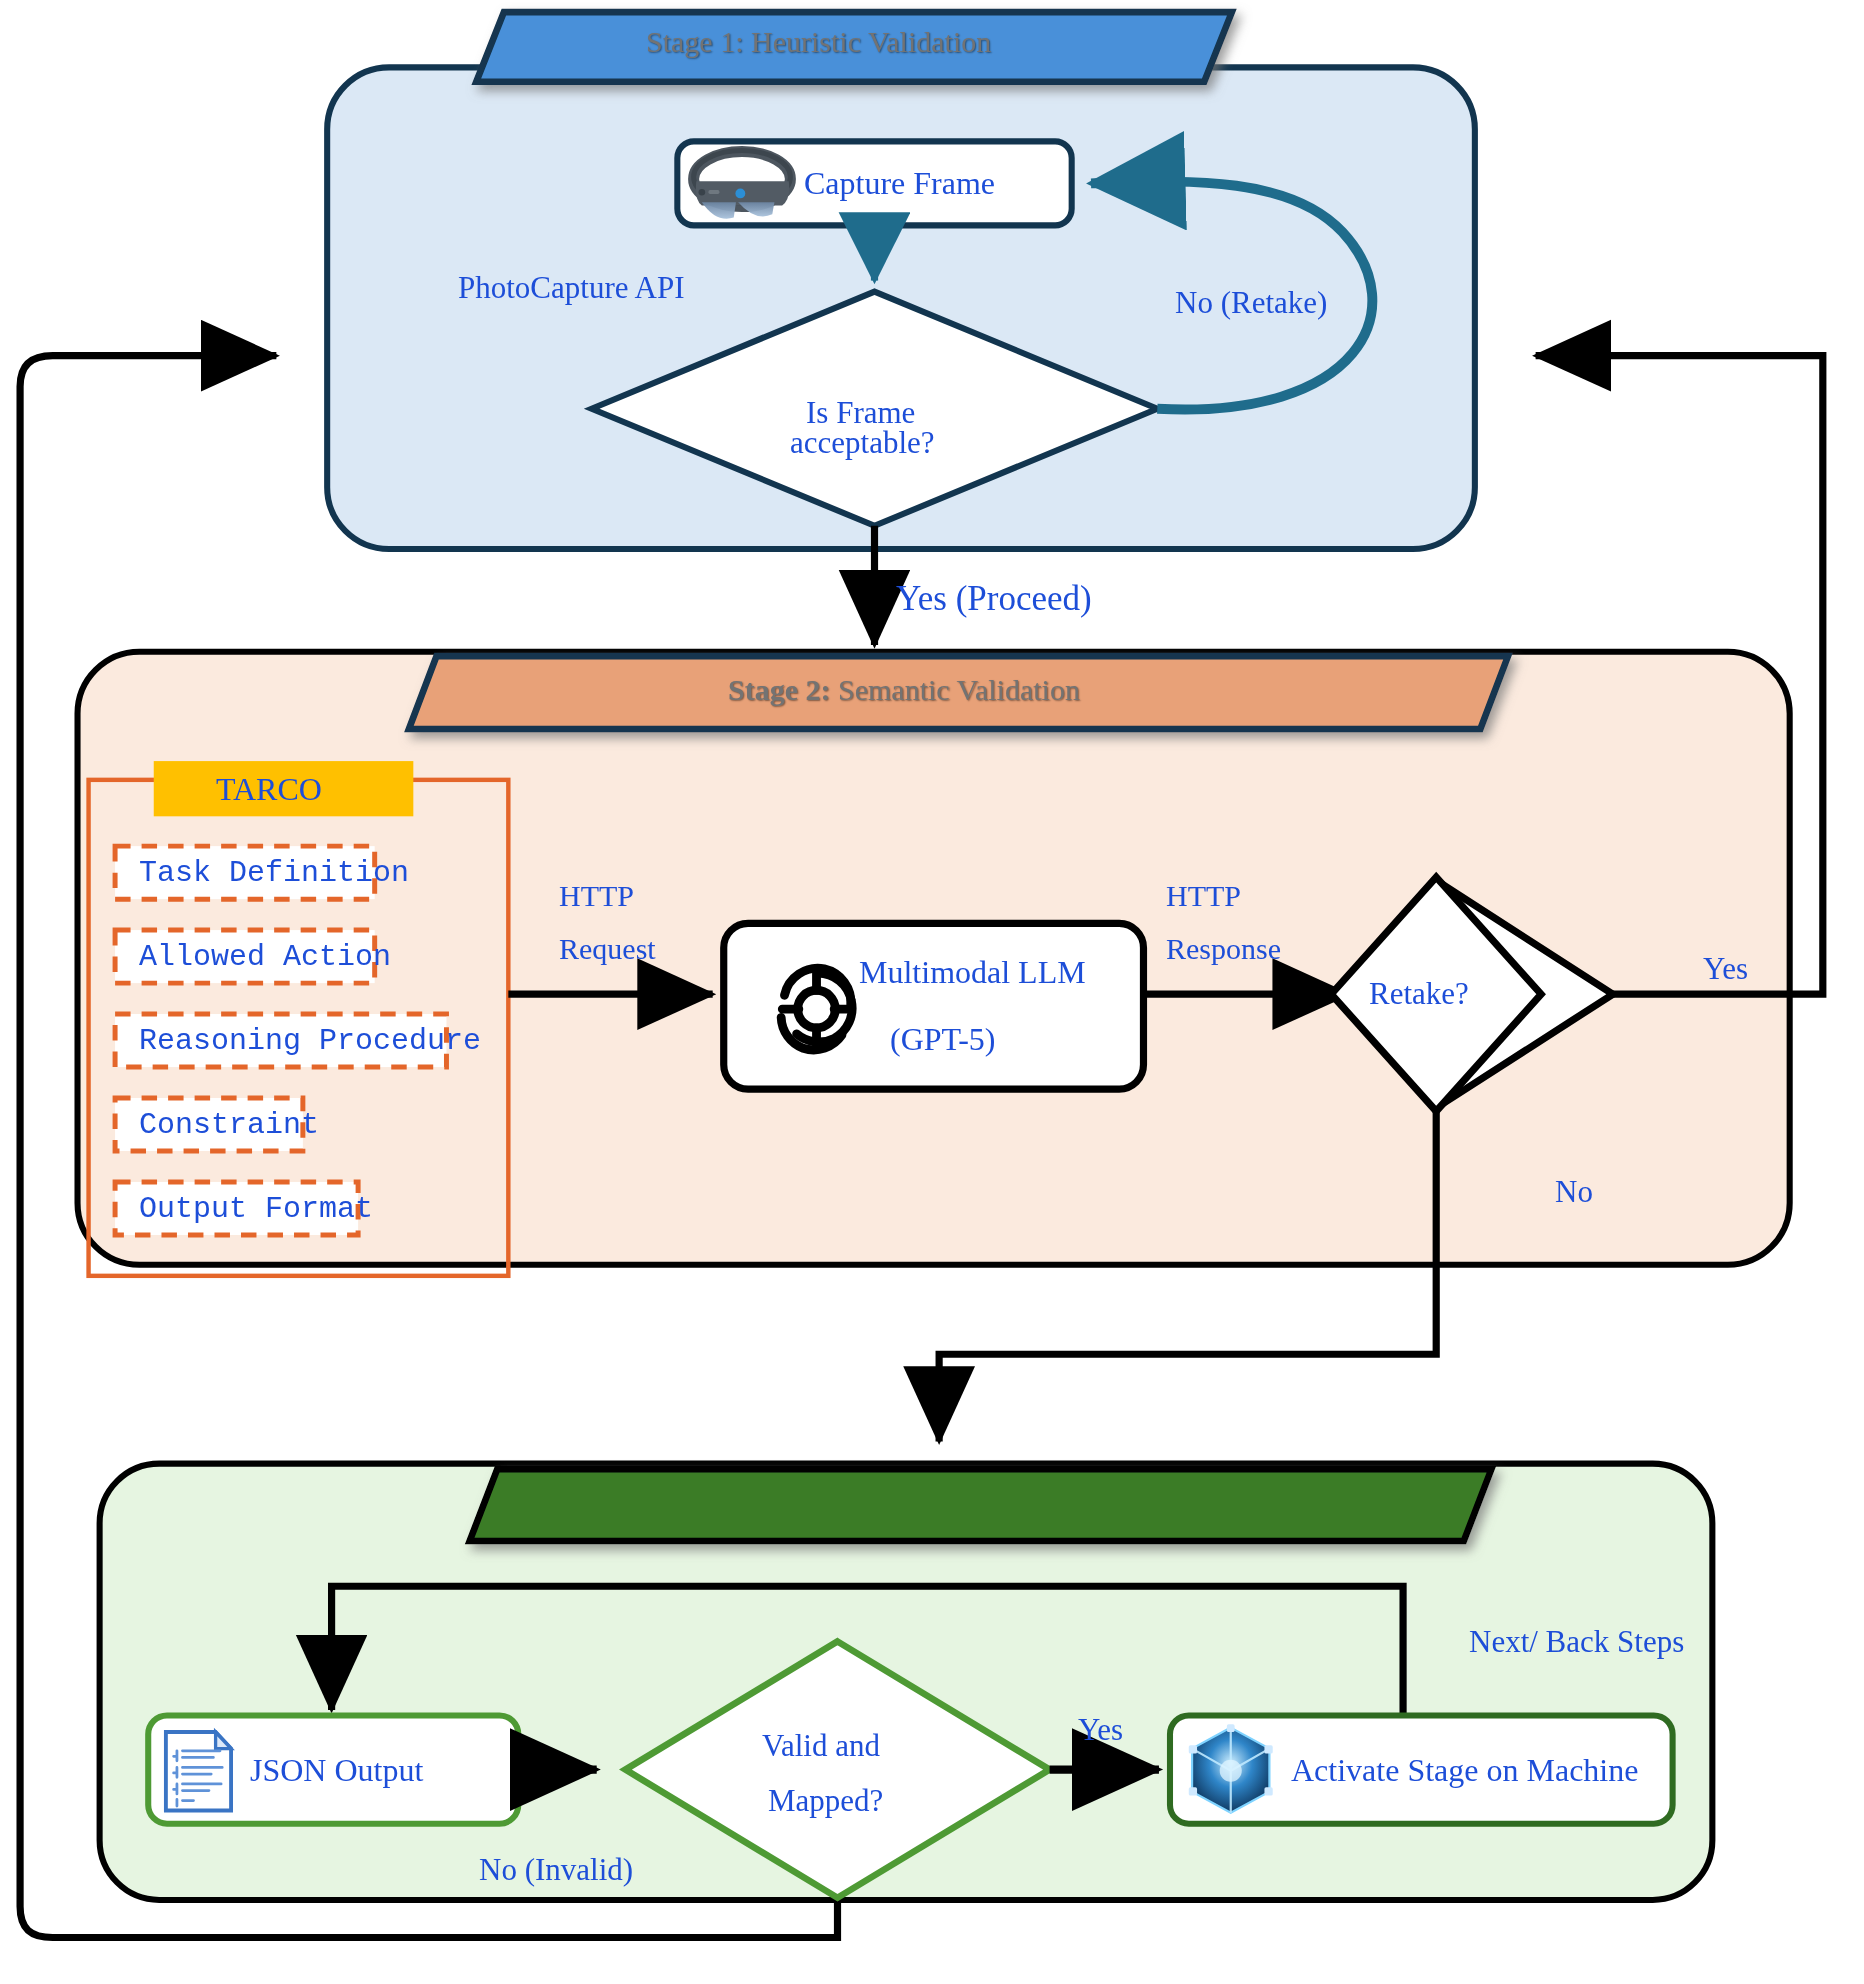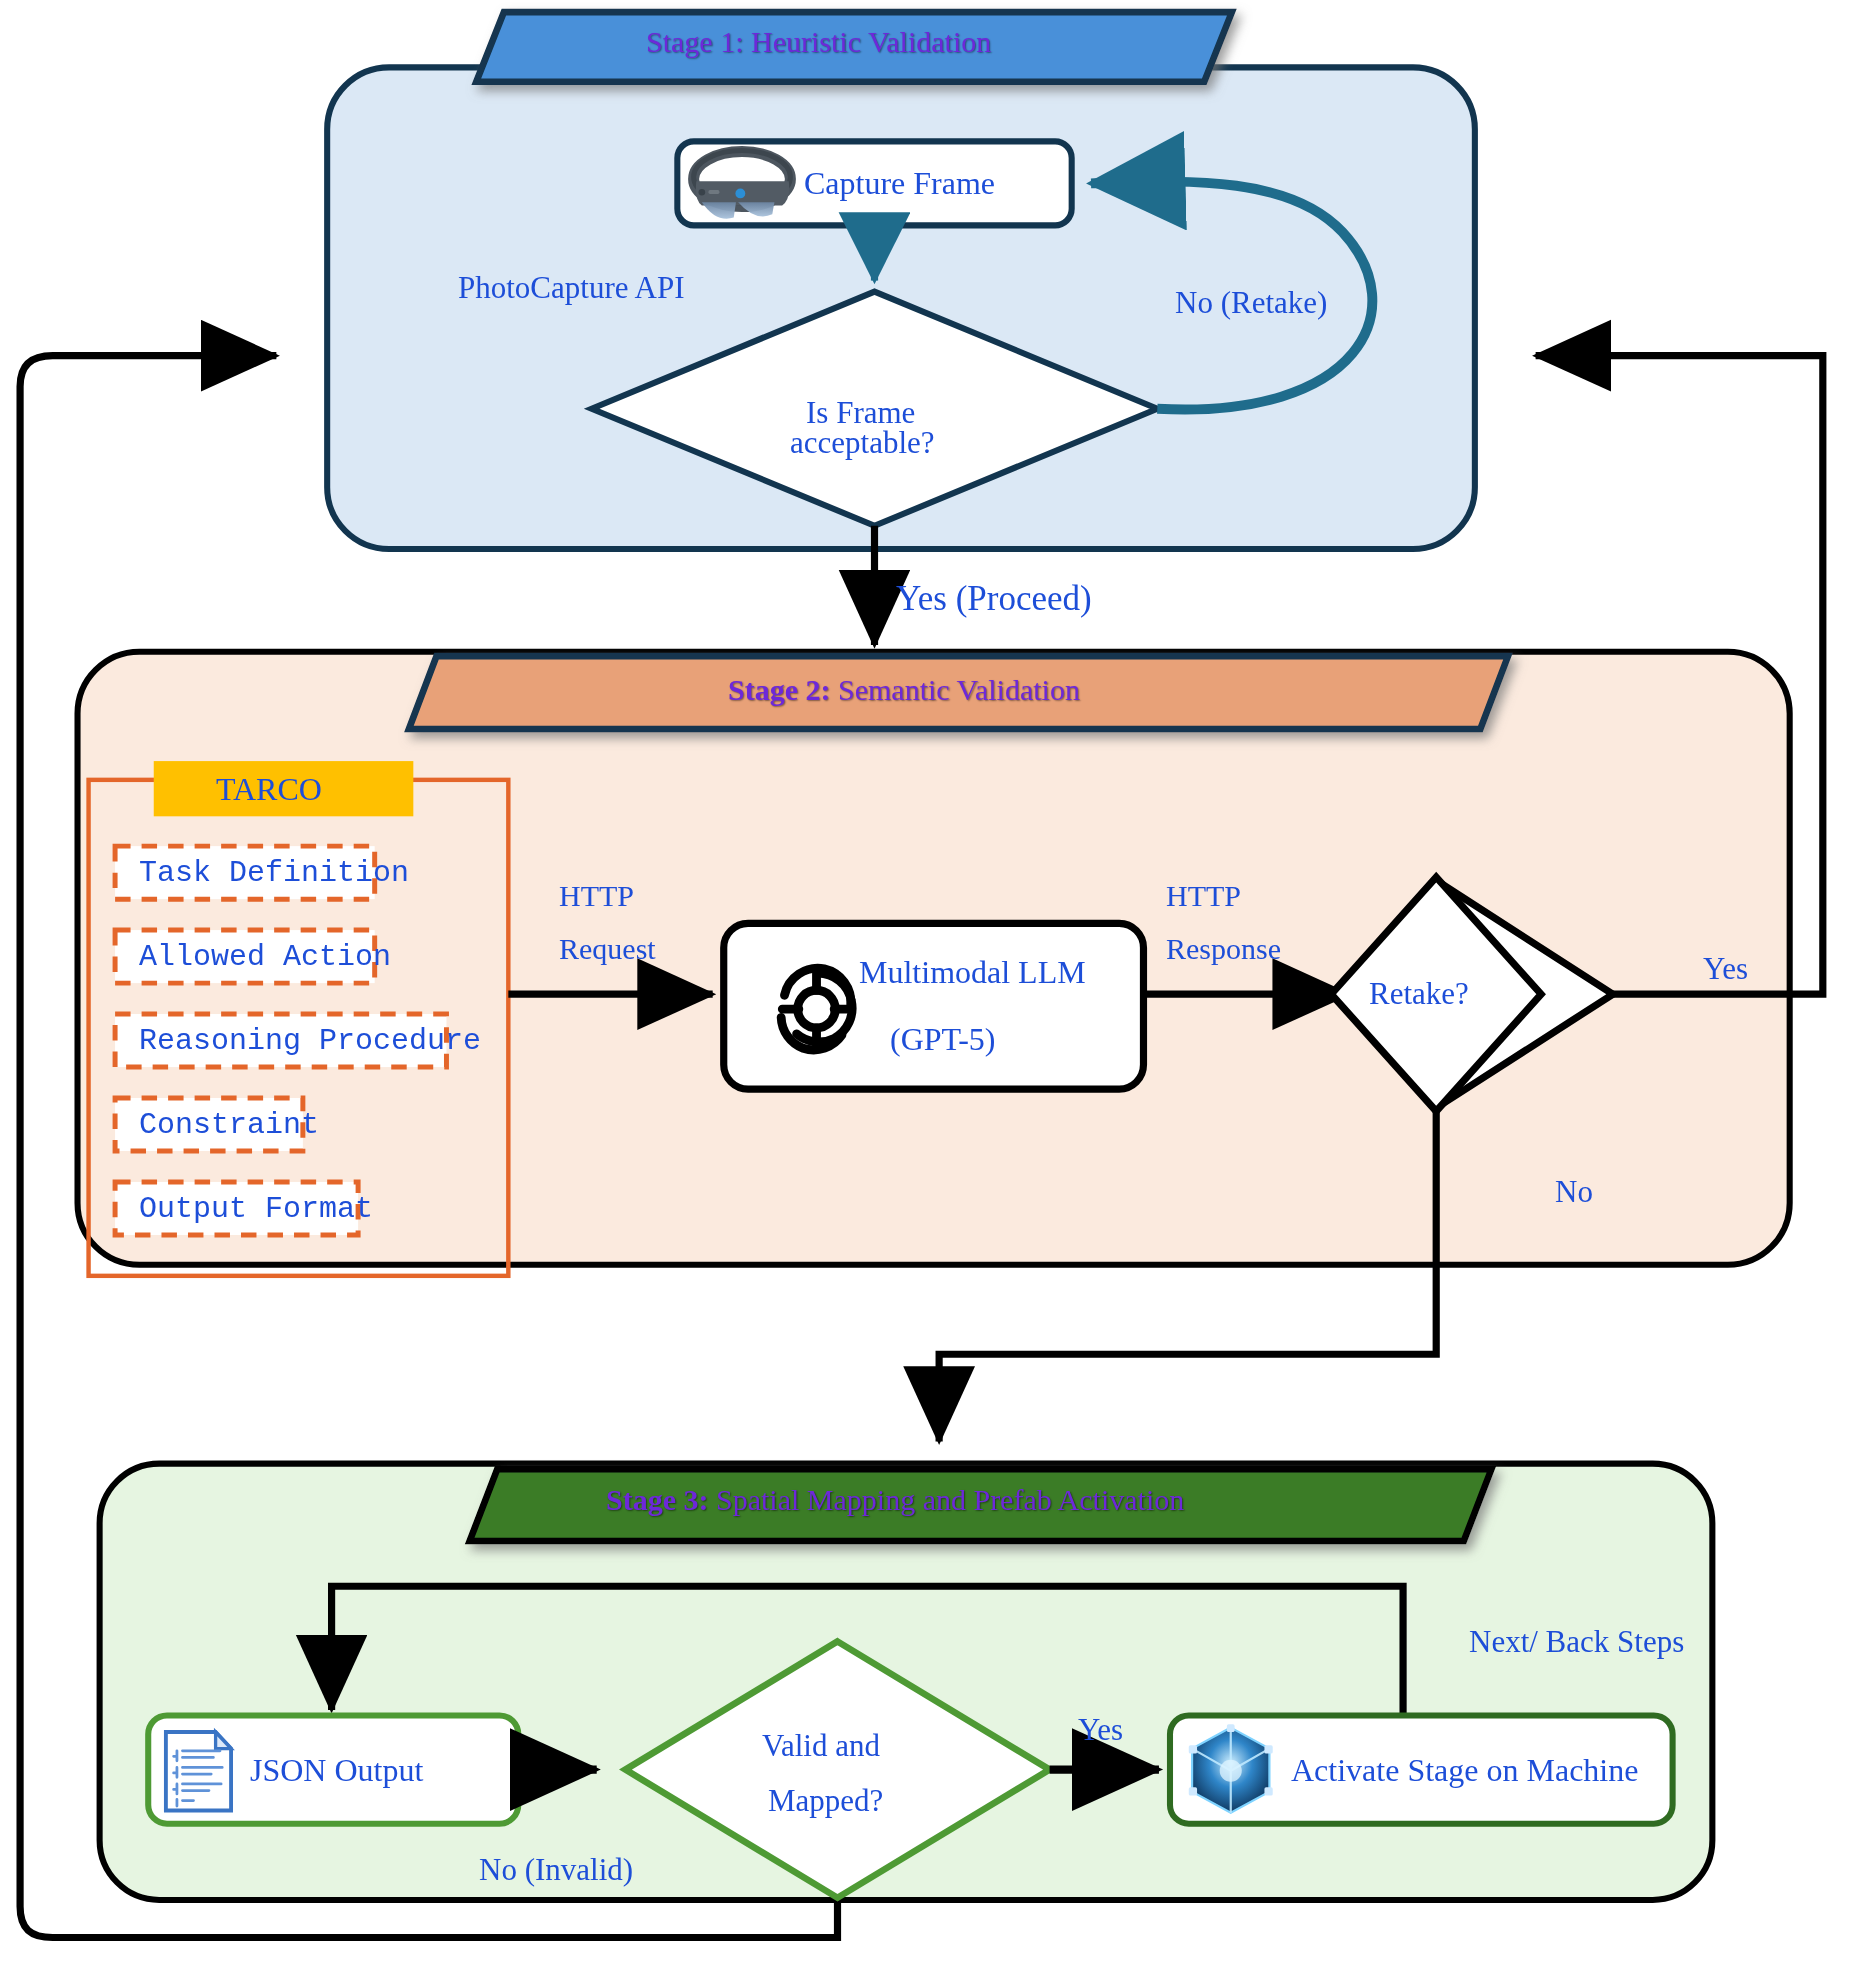--- a/index.html
+++ b/index.html
@@ -29,21 +29,21 @@
   .lbl {
     position: absolute;
     white-space: nowrap;
     color: #1d4ed8;
     font-family: "Liberation Serif", "DejaVu Serif", serif;
     line-height: 1.12;
   }
   .banner-text {
     position: absolute;
     white-space: nowrap;
-    color: #6d28d9;
+    color: #737373;
     font-family: "Liberation Serif", "DejaVu Serif", serif;
     text-shadow: 1.1px 1.1px 1.7px rgba(0,0,0,0.45);
   }
   .banner-text b { font-weight: bold; }
   .node-text {
     position: absolute;
     white-space: nowrap;
     color: #1d4ed8;
     font-family: "Liberation Serif", "DejaVu Serif", serif;
     text-align: center;
@@ -291,23 +291,20 @@
 
   <div class="lbl" style="left:1166px; top:879px; font-size:30px;">HTTP</div>
   <div class="lbl" style="left:1166px; top:932px; font-size:30px;">Response</div>
 
   <div class="node-text" style="left:1369px; top:976px; font-size:31px;">Retake?</div>
 
   <div class="lbl" style="left:1703px; top:952px; font-size:31px;">Yes</div>
 
   <div class="lbl" style="left:1555px; top:1175px; font-size:31px;text-align:center;">No</div>
 
-  <div class="banner-text" style="left:606px; top:1483px; font-size:30px;">
-    <b>Stage 3:</b><span> Spatial Mapping and Prefab Activation</span>
-  </div>
 
   <div class="node-text" style="left:250px; top:1752px; font-size:32px;">JSON Output</div>
 
   <div class="node-text" style="left:762px; top:1728px; font-size:31px;">Valid and</div>
   <div class="node-text" style="left:768px; top:1783px; font-size:31px;">Mapped?</div>
 
   <div class="lbl" style="left:1078px; top:1713px; font-size:31px;">Yes</div>
 
   <div class="lbl" style="left:479px; top:1853px; font-size:31px;">No (Invalid)</div>
 

